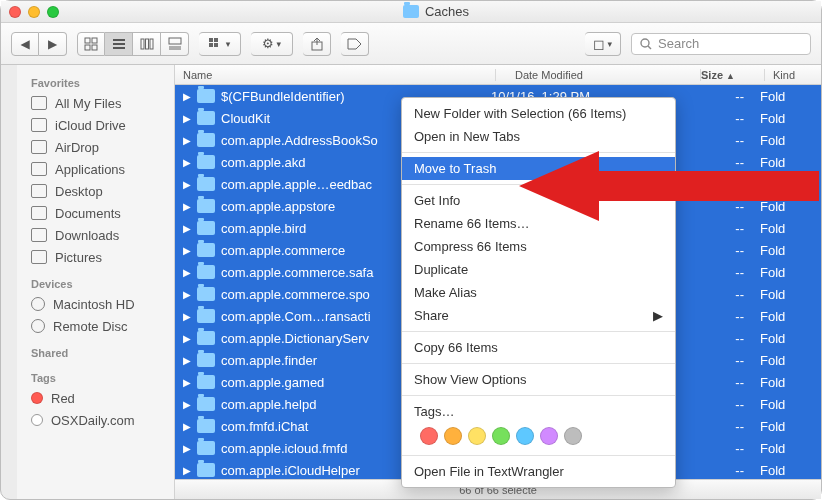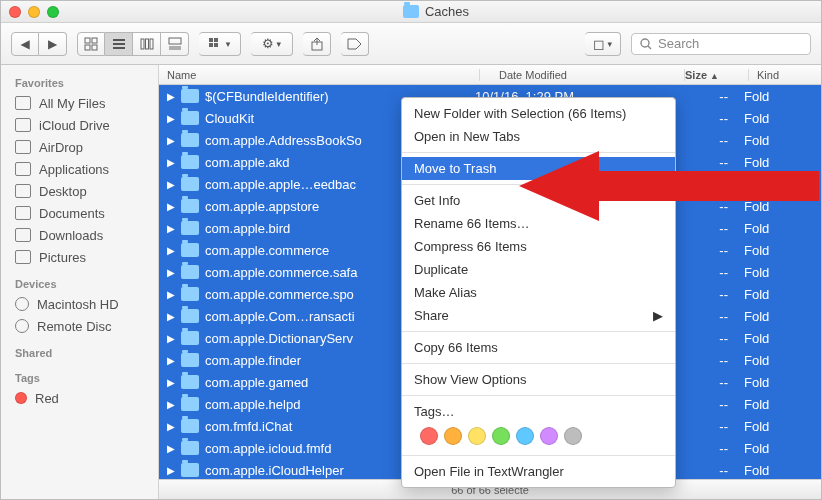--- a/index.html
+++ b/index.html
@@ -1,17 +1,17 @@
 <!DOCTYPE html>
 <html><head>
 <meta charset="utf-8">
 <style>
   * { box-sizing: border-box; margin: 0; padding: 0; }
   body { font-family: -apple-system, "Helvetica Neue", Arial, sans-serif; font-size: 13px; color: #333; width: 822px; height: 500px; overflow: hidden; background: #fff; }
-  .window { width: 822px; height: 500px; background: #ececec; border-radius: 0; border: 1px solid #bdbdbd; position: relative; display: flex; flex-direction: column; }
+  .window { width: 822px; height: 500px; background: #ececec; border-radius: 10px; border: 1px solid #bdbdbd; position: relative; display: flex; flex-direction: column; }
   
   .titlebar { height: 22px; background: linear-gradient(#f7f7f7,#e8e8e8); border-bottom: 1px solid #d0d0d0; display:flex; align-items:center; padding:0 8px; }
   .traffic { display:flex; gap:7px; }
   .traffic span { width:12px; height:12px; border-radius:50%; display:block; border:1px solid rgba(0,0,0,.15);}
   .tl-close{background:#ff5f57;} .tl-min{background:#ffbd2e;} .tl-max{background:#28c940;}
   .title-center { flex:1; display:flex; align-items:center; justify-content:center; gap:6px; font-size:13px; color:#444;}
   .folder-ico{width:16px;height:13px;background:#7cc7ff;border-radius:2px;position:relative;}
   .folder-ico::before{content:'';position:absolute;top:-3px;left:1px;width:6px;height:3px;background:#7cc7ff;border-radius:1px;}
   
   .toolbar { height: 42px; background: linear-gradient(#fcfcfc,#efefef); border-bottom:1px solid #c6c6c6; display:flex; align-items:center; padding:0 10px; gap:10px;}
@@ -19,21 +19,21 @@
   .tb-btn { height:24px; min-width:28px; background:linear-gradient(#ffffff,#f1f1f1); border:1px solid #b7b7b7; display:flex; align-items:center; justify-content:center; font-size:13px; color:#555; }
   .btn-group .tb-btn:first-child{border-radius:4px 0 0 4px;}
   .btn-group .tb-btn:last-child{border-radius:0 4px 4px 0; border-left:none;}
   .btn-group.single .tb-btn{border-radius:4px;}
   .btn-group .tb-btn + .tb-btn { border-left:none;}
   .tb-btn.active{background:#d6d6d6;}
   .spacer{flex:1;}
   .searchbox{display:flex;align-items:center;gap:6px;border:1px solid #c3c3c3;border-radius:4px;background:#fff;height:22px;padding:0 8px;width:180px;color:#8a8a8a;}
   
   .body { flex:1; display:flex; min-height:0; }
-  .sidebar { width:158px; background:#f5f5f5; border-right:1px solid #d2d2d2; padding:10px 0 0 4px; overflow:hidden;}
+  .sidebar { width:158px; background:#f5f5f5; border-right:1px solid #d2d2d2; padding:10px 0 0 4px; overflow:hidden;margin-left:16px;}
   .sb-head{font-size:11px; font-weight:600; color:#8a8a8a; padding:2px 10px 3px;}
   .sb-item{display:flex;align-items:center;gap:8px;height:22px;padding:0 10px;color:#515151;font-size:13px;}
   .sb-ico{width:16px;height:14px;border:1.2px solid #808080;border-radius:2px;}
   .sb-circle{width:14px;height:14px;border:1.2px solid #808080;border-radius:50%;}
   .tagdot{width:12px;height:12px;border-radius:50%;}
   
   .main{flex:1;display:flex;flex-direction:column;min-width:0;}
   .col-header{height:20px;background:linear-gradient(#fdfdfd,#efefef);border-bottom:1px solid #cfcfcf;display:flex;align-items:center;font-size:11px;color:#555;}
   .ch-name{width:320px;padding-left:8px;}
   .ch-date{width:205px;border-left:1px solid #d9d9d9;padding-left:19px;}
@@ -218,20 +218,24 @@
             <span>Remote Disc</span>
           </div>
         </div>
       <div class="sb-head" style="margin-top:8px;">Shared</div>
       <div class="sb-head" style="margin-top:8px;">Tags</div>
       <div id="sb-tags">
           <div class="sb-item">
             <span class="tagdot" style="background:#ff5a52;border:1px solid rgba(0,0,0,.15)"></span>
             <span>Red</span>
           </div>
+          <div class="sb-item">
+            <span class="tagdot" style="background:#ffffff;border:1px solid #999"></span>
+            <span>OSXDaily.com</span>
+          </div>
         </div>
     </div>
     <div class="main">
       <div class="col-header">
         <div class="ch-name">Name</div>
         <div class="ch-date">Date Modified</div>
         <div class="ch-size"><span>Size</span> <span style="font-size:9px;">▲</span></div>
         <div class="ch-kind">Kind</div>
       </div>
       <div class="list" id="list">

